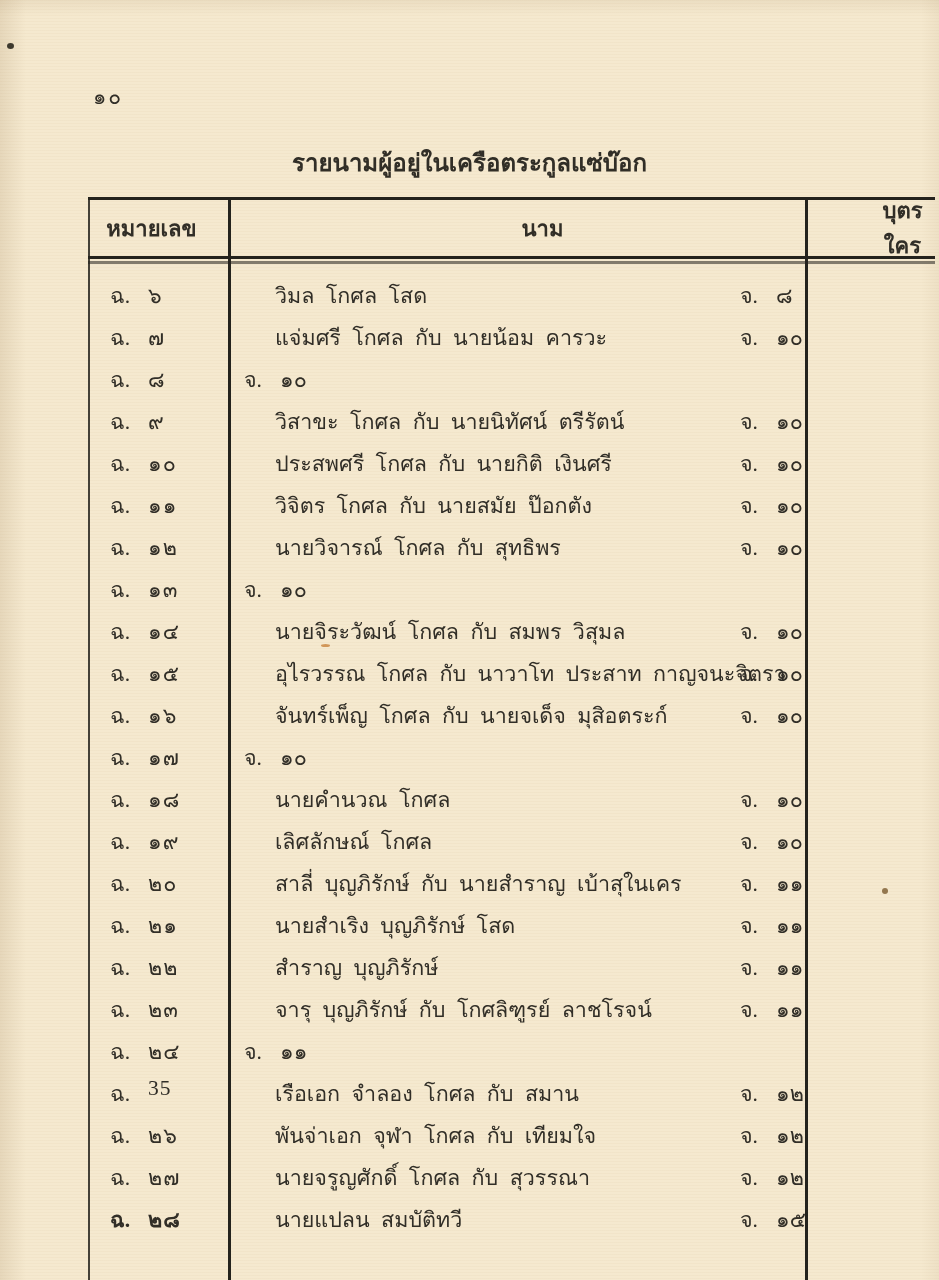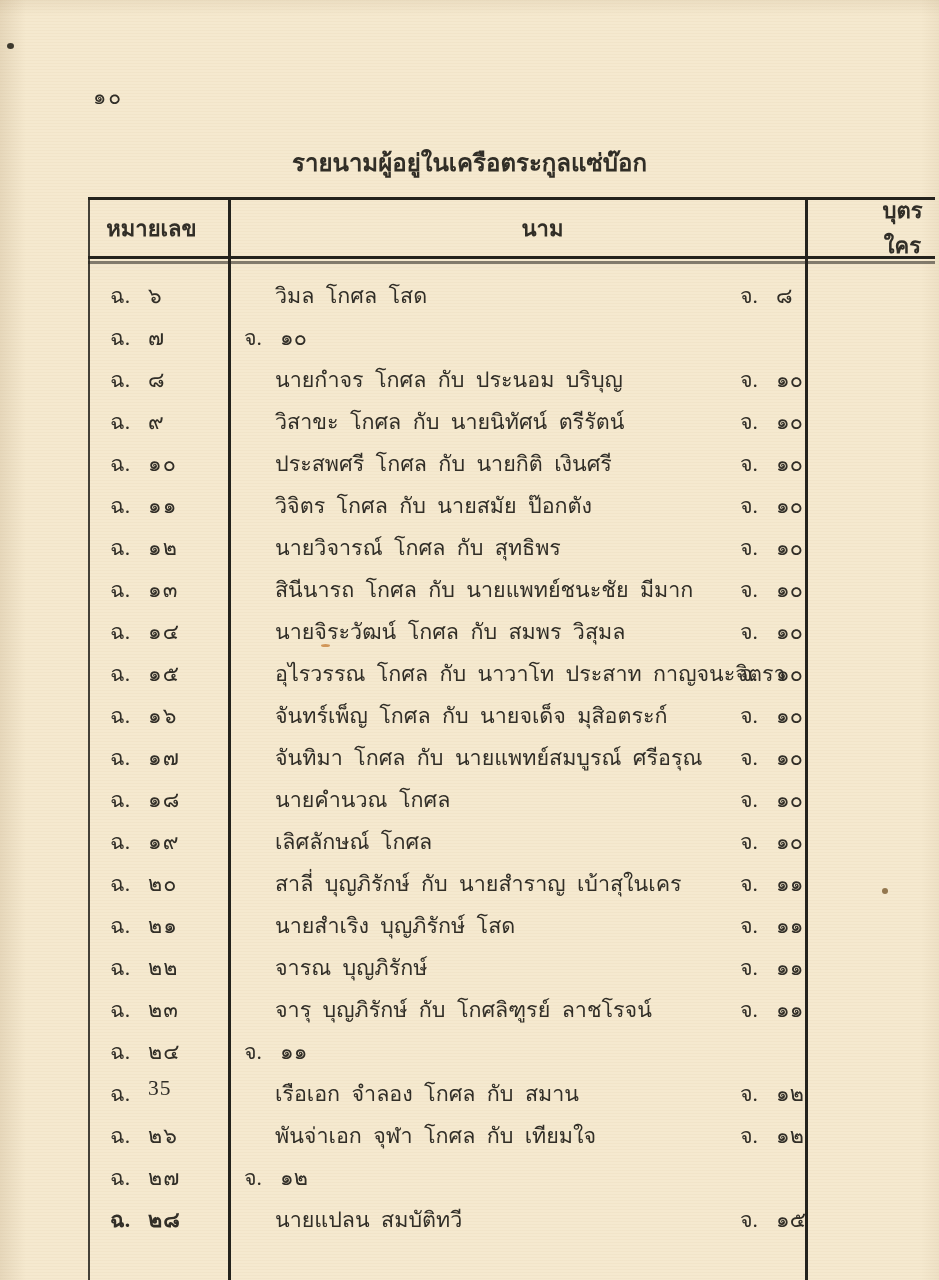--- a/index.html
+++ b/index.html
@@ -117,32 +117,32 @@
       <span class="child-prefix">จ.</span>
       <span class="child-value">๘</span>
     </div>
   </div>
 
   <div class="row">
     <div class="cell-no">
       <span class="no-prefix">ฉ.</span>
       <span class="no-value">๗</span>
     </div>
+    <div class="cell-name">แจ่มศรี โกศล กับ นายน้อม คารวะ</div>
     <div class="cell-child">
       <span class="child-prefix">จ.</span>
       <span class="child-value">๑๐</span>
     </div>
   </div>
 
   <div class="row">
     <div class="cell-no">
       <span class="no-prefix">ฉ.</span>
       <span class="no-value">๘</span>
     </div>
-    <div class="cell-name">นายกำจร โกศล กับ ประนอม บริบุญ</div>
     <div class="cell-child">
       <span class="child-prefix">จ.</span>
       <span class="child-value">๑๐</span>
     </div>
   </div>
 
   <div class="row">
     <div class="cell-no">
       <span class="no-prefix">ฉ.</span>
       <span class="no-value">๙</span>
@@ -188,21 +188,20 @@
       <span class="child-prefix">จ.</span>
       <span class="child-value">๑๐</span>
     </div>
   </div>
 
   <div class="row">
     <div class="cell-no">
       <span class="no-prefix">ฉ.</span>
       <span class="no-value">๑๓</span>
     </div>
-    <div class="cell-name">สินีนารถ โกศล กับ นายแพทย์ชนะชัย มีมาก</div>
     <div class="cell-child">
       <span class="child-prefix">จ.</span>
       <span class="child-value">๑๐</span>
     </div>
   </div>
 
   <div class="row">
     <div class="cell-no">
       <span class="no-prefix">ฉ.</span>
       <span class="no-value">๑๔</span>
@@ -236,21 +235,20 @@
       <span class="child-prefix">จ.</span>
       <span class="child-value">๑๐</span>
     </div>
   </div>
 
   <div class="row">
     <div class="cell-no">
       <span class="no-prefix">ฉ.</span>
       <span class="no-value">๑๗</span>
     </div>
-    <div class="cell-name">จันทิมา โกศล กับ นายแพทย์สมบูรณ์ ศรีอรุณ</div>
     <div class="cell-child">
       <span class="child-prefix">จ.</span>
       <span class="child-value">๑๐</span>
     </div>
   </div>
 
   <div class="row">
     <div class="cell-no">
       <span class="no-prefix">ฉ.</span>
       <span class="no-value">๑๘</span>
@@ -296,21 +294,21 @@
       <span class="child-prefix">จ.</span>
       <span class="child-value">๑๑</span>
     </div>
   </div>
 
   <div class="row">
     <div class="cell-no">
       <span class="no-prefix">ฉ.</span>
       <span class="no-value">๒๒</span>
     </div>
-    <div class="cell-name">จารณ บุญภิรักษ์</div>
+    <div class="cell-name">สำราญ บุญภิรักษ์</div>
     <div class="cell-child">
       <span class="child-prefix">จ.</span>
       <span class="child-value">๑๑</span>
     </div>
   </div>
 
   <div class="row">
     <div class="cell-no">
       <span class="no-prefix">ฉ.</span>
       <span class="no-value">๒๓</span>
@@ -355,20 +353,21 @@
       <span class="child-prefix">จ.</span>
       <span class="child-value">๑๒</span>
     </div>
   </div>
 
   <div class="row">
     <div class="cell-no">
       <span class="no-prefix">ฉ.</span>
       <span class="no-value">๒๗</span>
     </div>
+    <div class="cell-name">นายจรูญศักดิ์ โกศล กับ สุวรรณา</div>
     <div class="cell-child">
       <span class="child-prefix">จ.</span>
       <span class="child-value">๑๒</span>
     </div>
   </div>
 
   <div class="row">
     <div class="cell-no">
       <span class="no-prefix">ฉ.</span>
       <span class="no-value">๒๘</span>

